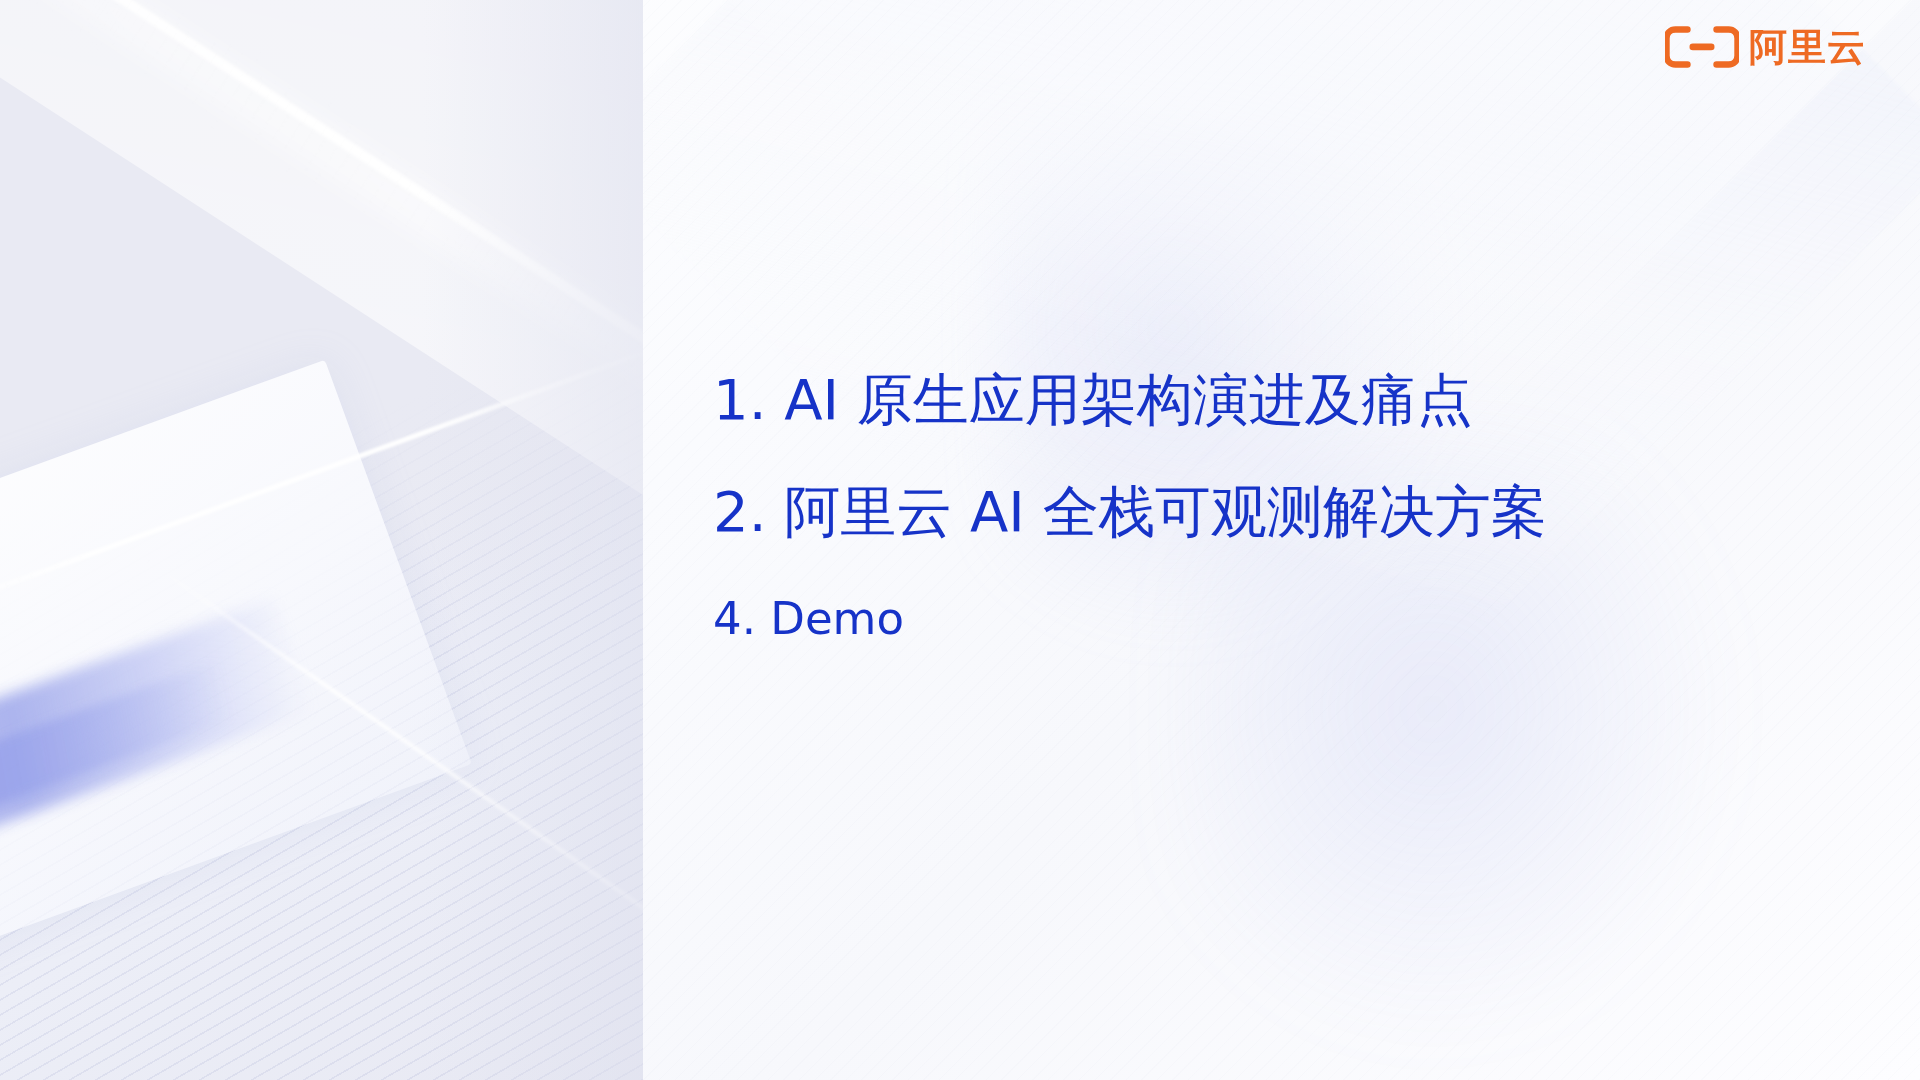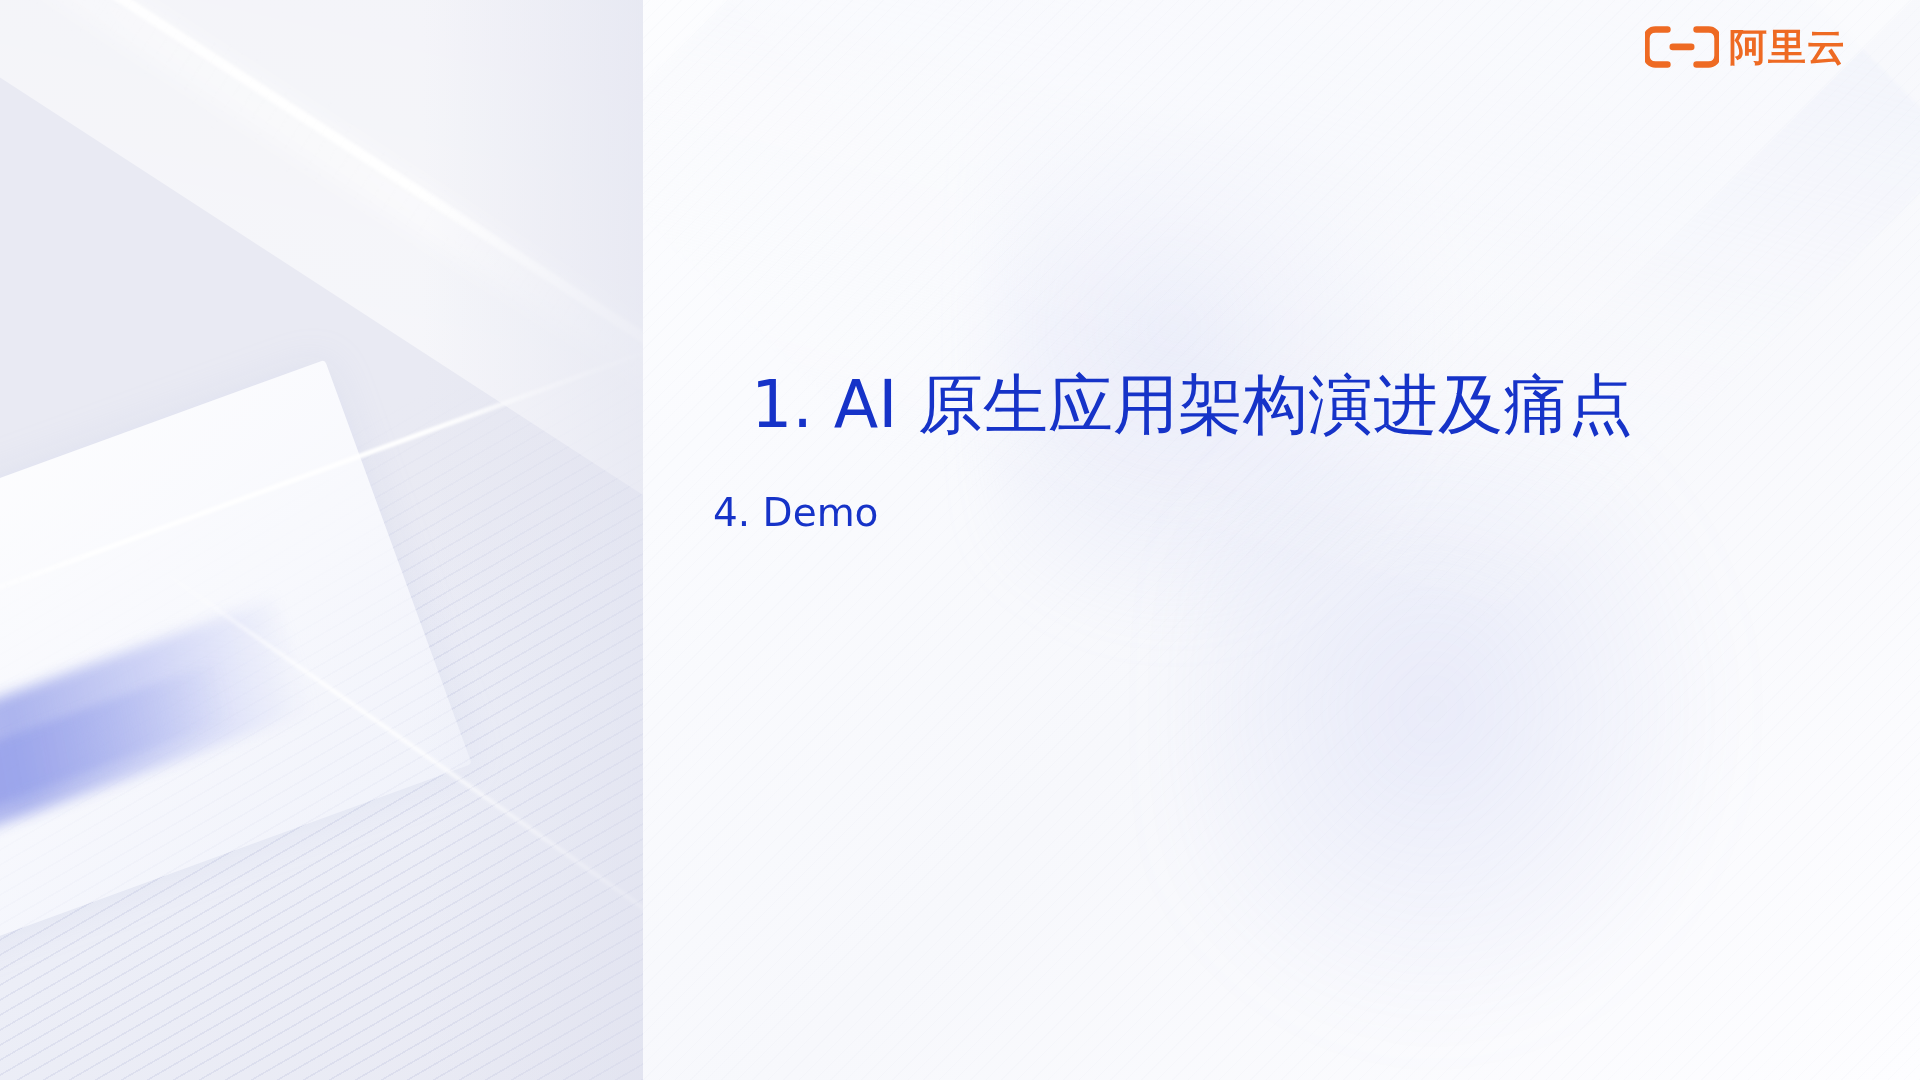--- a/index.html
+++ b/index.html
@@ -243,21 +243,21 @@
     top: 0;
     width: 220px;
     height: 1080px;
     background: linear-gradient(90deg, rgba(226,228,240,0) 0%, rgba(222,224,238,0.55) 100%);
   }
 
   
   .logo {
     position: absolute;
     top: 26px;
-    right: 74px;
+    right: 54px;
     display: flex;
     align-items: center;
     gap: 10px;
     user-select: none;
   }
   .logo-mark {
     display: block;
   }
   .logo-text {
     font-size: 38px;
@@ -276,22 +276,22 @@
     width: 1100px;
   }
   .agenda-item {
     display: block;
     color: #1633c8;
     line-height: 1.0;
     white-space: nowrap;
     font-weight: 400;
     font-family: "DejaVu Sans", "Liberation Sans", sans-serif;
   }
-  .agenda-item.size-lg { font-size: 65px; margin-bottom: 56px; margin-left: 38px; }
-  .agenda-item.size-sm { font-size: 39px; margin-bottom: 8px; }
+  .agenda-item.size-lg { font-size: 56px; margin-bottom: 56px; }
+  .agenda-item.size-sm { font-size: 45px; margin-bottom: 8px; }
 </style>
 </head>
 <body>
 
 <div class="slide">
 
   <div class="bg-base"></div>
   <div class="violet-wash"></div>
   <div class="violet-wash-2"></div>
   <div class="chevron-plane"></div>
@@ -316,16 +316,17 @@
     <svg class="logo-mark" width="74" height="42" viewBox="0 0 74 42" xmlns="http://www.w3.org/2000/svg">
       <path d="M22.5 3.5 H10.5 C5.3 3.5 1.5 7.3 1.5 12.5 V29.5 C1.5 34.7 5.3 38.5 10.5 38.5 H22.5" fill="none" stroke="#ee6a23" stroke-width="6.4" stroke-linecap="round" stroke-linejoin="round"></path>
       <path d="M51.5 3.5 H63.5 C68.7 3.5 72.5 7.3 72.5 12.5 V29.5 C72.5 34.7 68.7 38.5 63.5 38.5 H51.5" fill="none" stroke="#ee6a23" stroke-width="6.4" stroke-linecap="round" stroke-linejoin="round"></path>
       <rect x="24.5" y="17.6" width="25" height="6.6" rx="3.3" fill="#ee6a23"></rect>
     </svg>
     <span class="logo-text">阿里云</span>
   </div>
 
   <div class="agenda">
     <div class="agenda-item size-lg">1. AI 原生应用架构演进及痛点</div>
+    <div class="agenda-item size-lg">2. 阿里云 AI 全栈可观测解决方案</div>
     <div class="agenda-item size-sm">4. Demo</div>
   </div>
 
 </div>
 
 </body></html>

